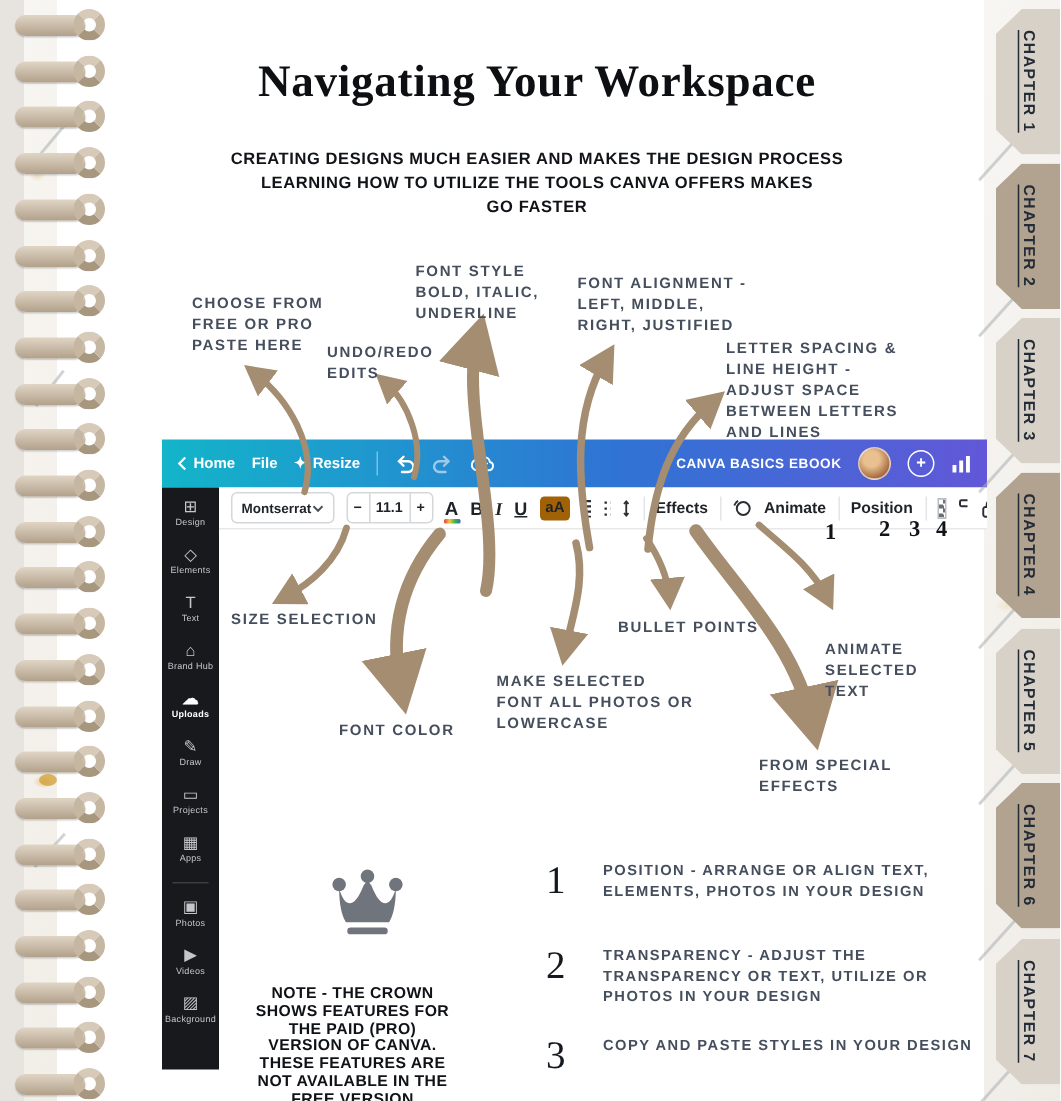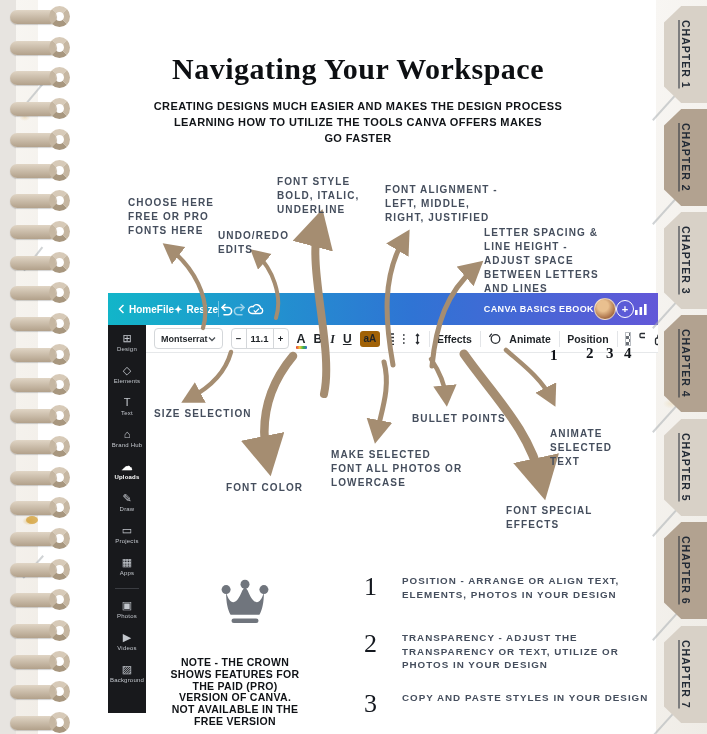--- a/index.html
+++ b/index.html
@@ -29,21 +29,21 @@
        linear-gradient(100deg,#f8f6f3,#efece6);}
   .tab{position:absolute;left:664px;width:43px;height:97px;z-index:4;
      display:flex;align-items:center;justify-content:center;
      clip-path:polygon(100% 0,100% 100%,40% 100%,0 83%,0 17%,40% 0);}
   .tab.light{background:#d8d1c7;}
   .tab.dark{background:#b2a290;}
   .tab span{writing-mode:vertical-rl;font-weight:bold;font-size:10.5px;letter-spacing:1px;
      color:#232b36;text-decoration:underline;white-space:nowrap;}
 
   
-  .title{position:absolute;left:28px;top:52px;width:660px;text-align:center;z-index:3;
+  .title{position:absolute;left:28px;top:38px;width:660px;text-align:center;z-index:3;
      font-family:"Liberation Serif",serif;font-weight:600;font-size:30px;color:#0d0f12;letter-spacing:.5px;}
   .subtitle{position:absolute;left:28px;top:98px;width:660px;text-align:center;z-index:3;
      font-weight:bold;font-size:11px;line-height:16px;letter-spacing:.4px;color:#101317;}
 
   
   .ann{position:absolute;z-index:7;font-weight:bold;font-size:10px;line-height:14px;
        letter-spacing:1.1px;color:#454e5d;}
   .a-choose{left:128px;top:196px;width:110px;}
   .a-undo{left:218px;top:229px;width:92px;}
   .a-style{left:277px;top:175px;width:112px;}
@@ -55,21 +55,21 @@
   .a-bullets{left:412px;top:412px;width:130px;}
   .a-animate{left:550px;top:410px;width:95px;margin-top:17px;}
   .a-effects{left:506px;top:504px;width:112px;}
 
   .arrows{position:absolute;left:0;top:0;z-index:6;pointer-events:none;}
 
   
   .shot{position:absolute;left:108px;top:293px;width:550px;height:420px;z-index:2;}
   .topbar{position:absolute;left:0;top:0;width:550px;height:32px;box-sizing:border-box;
      background:linear-gradient(90deg,#12b5c9,#2f74d4 55%,#6257d8);
-     display:flex;align-items:center;gap:0;padding:0 10px;color:#fff;
+     display:flex;align-items:center;gap:11px;padding:0 10px;color:#fff;
      font-weight:bold;font-size:10px;}
   .tb-item{display:flex;align-items:center;gap:4px;}
   .tb-sep{width:1px;height:16px;background:rgba(255,255,255,.4);}
   .spacer{flex:1;}
   .avatar{width:20px;height:20px;border-radius:50%;
      background:radial-gradient(circle at 40% 35%,#e9c08f 0 30%,#a96f46 70%,#6e452b);
      border:1px solid rgba(255,255,255,.6);}
   .plus-btn{width:16px;height:16px;border-radius:50%;border:1.4px solid #fff;display:flex;
      align-items:center;justify-content:center;font-size:11px;font-weight:bold;}
   .toolbar{position:absolute;left:38px;top:32px;width:512px;height:28px;box-sizing:border-box;
@@ -258,31 +258,31 @@
       <span>CHAPTER 7</span>
     </div>
 
   <div class="title">Navigating Your Workspace</div>
   <div class="subtitle">
     <div>CREATING DESIGNS MUCH EASIER AND MAKES THE DESIGN PROCESS</div>
     <div>LEARNING HOW TO UTILIZE THE TOOLS CANVA OFFERS MAKES</div>
     <div>GO FASTER</div>
   </div>
 
-  <div class="ann a-choose">CHOOSE HERE FREE OR PRO FONTS HERE</div>
+  <div class="ann a-choose">CHOOSE FROM FREE OR PRO PASTE HERE</div>
   <div class="ann a-undo">UNDO/REDO EDITS</div>
   <div class="ann a-style">FONT STYLE BOLD, ITALIC, UNDERLINE</div>
   <div class="ann a-align">FONT ALIGNMENT - LEFT, MIDDLE, RIGHT, JUSTIFIED</div>
   <div class="ann a-spacing">LETTER SPACING &amp; LINE HEIGHT - ADJUST SPACE BETWEEN LETTERS AND LINES</div>
   <div class="ann a-size">SIZE SELECTION</div>
   <div class="ann a-color">FONT COLOR</div>
   <div class="ann a-case">MAKE SELECTED FONT ALL PHOTOS OR LOWERCASE</div>
   <div class="ann a-bullets">BULLET POINTS</div>
   <div class="ann a-animate">ANIMATE SELECTED TEXT</div>
-  <div class="ann a-effects">FONT SPECIAL EFFECTS</div>
+  <div class="ann a-effects">FROM SPECIAL EFFECTS</div>
 
   <svg class="arrows" width="707" height="734">
     <defs>
       <marker id="ah" markerWidth="7" markerHeight="7" refX="2.6" refY="2.6" orient="auto" markerUnits="strokeWidth">
         <path d="M0,0 L4.8,2.6 L0,5.2 Z" fill="#a58d71"></path>
       </marker>
     </defs>
     <g stroke="#a58d71" fill="none" stroke-linecap="round">
       <path d="M203 328 C212 298 192 266 170 249" stroke-width="4.2" marker-end="url(#ah)"></path>
       <path d="M276 318 C283 296 272 268 257 255" stroke-width="4" marker-end="url(#ah)"></path>
@@ -461,20 +461,21 @@
         <circle cx="51" cy="13" r="5"></circle>
       <path d="M9 16 C13 30 20 32 27 14 L30 10 L33 14 C40 32 47 30 51 16 C51 28 49 36 46 41 L14 41 C11 36 9 28 9 16 Z"></path>
       <rect x="15" y="45" width="30" height="5" rx="2.5"></rect>
     </g>
   </svg>
   <div class="note">
     <div>NOTE - THE CROWN</div>
     <div>SHOWS FEATURES FOR</div>
     <div>THE PAID (PRO)</div>
     <div>VERSION OF CANVA.</div>
+    <div>THESE FEATURES ARE</div>
     <div>NOT AVAILABLE IN THE</div>
     <div>FREE VERSION</div>
   </div>
 
   <div class="nlist">
     <div class="nitem ni-1">
       <div class="num">1</div>
       <div class="txt">POSITION - ARRANGE OR ALIGN TEXT, ELEMENTS, PHOTOS IN YOUR DESIGN</div>
     </div>
     <div class="nitem ni-2">

